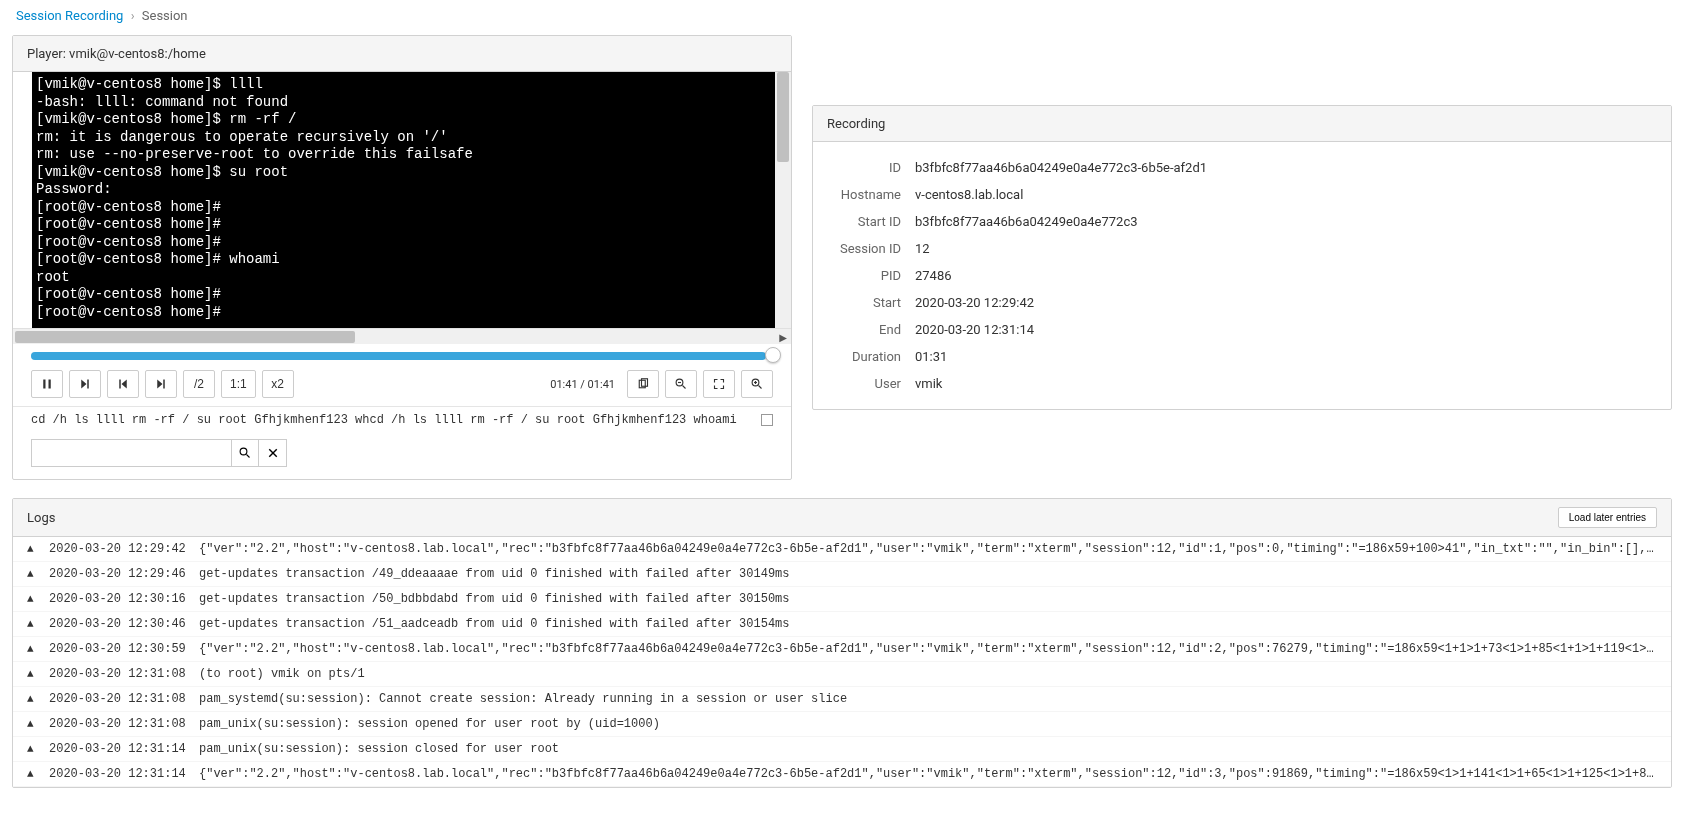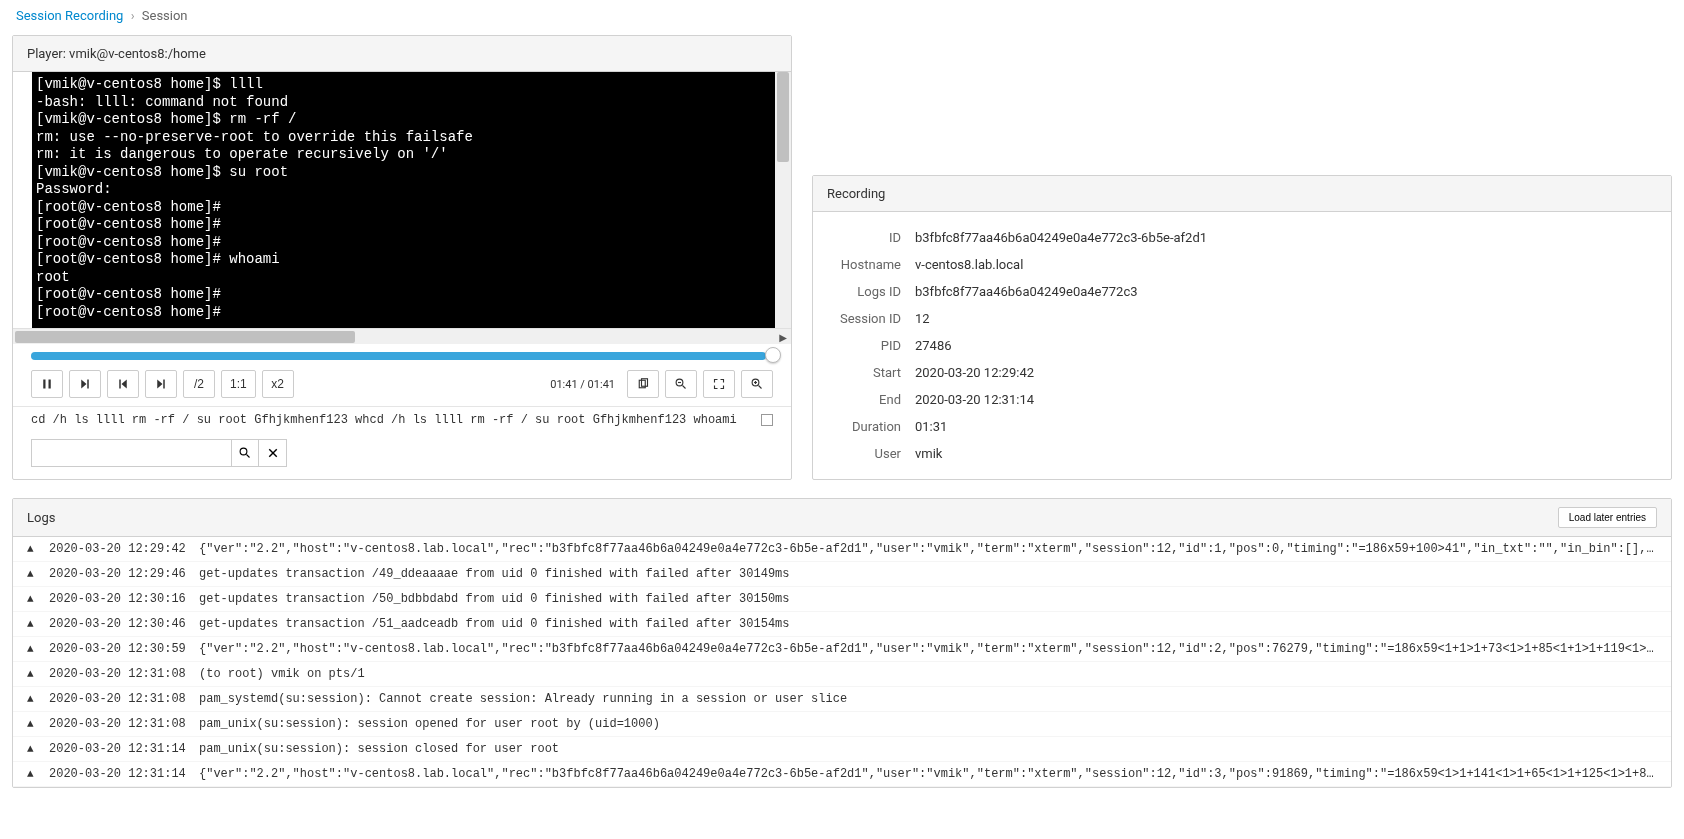--- a/index.html
+++ b/index.html
@@ -1,21 +1,21 @@
 <!DOCTYPE html>
 <html><head>
 <meta charset="utf-8">
 <style>
 * { margin: 0; padding: 0; box-sizing: border-box; }
 body { font-family: -apple-system, BlinkMacSystemFont, "Segoe UI", Roboto, sans-serif; font-size: 13px; color: #333; background: #fff; padding: 8px 12px; }
 .breadcrumb { font-size: 13px; margin-bottom: 12px; padding: 0 4px; }
 .breadcrumb a { color: #0088ce; text-decoration: none; }
 .breadcrumb .sep { color: #999; margin: 0 4px; }
 .breadcrumb .current { color: #666; }
-.top-row { display: flex; gap: 20px; align-items: flex-end; }
+.top-row { display: flex; gap: 20px; align-items: center; }
 .panel { border: 1px solid #d1d1d1; border-radius: 2px; background: #fff; }
 .panel-header { background: #f5f5f5; border-bottom: 1px solid #d1d1d1; padding: 10px 14px; font-size: 13px; color: #333; }
 .player-panel { flex: 0 0 780px; }
 .recording-panel { flex: 1; }
 
 .terminal { background: #000; color: #fff; font-family: "Courier New", monospace; font-size: 14px; line-height: 1.25; padding: 4px; height: 256px; overflow: hidden; position: relative; margin-left: 19px; }
 .terminal-line { white-space: pre; }
 .scrollbar-v { position: absolute; right: 0; top: 0; bottom: 0; width: 16px; background: #f0f0f0; }
 .scrollbar-v .thumb { background: #c0c0c0; position: absolute; top: 0; left: 2px; right: 2px; height: 90px; border-radius: 2px; }
 .scrollbar-h-wrap { height: 16px; background: #f0f0f0; position: relative; border-top: 1px solid #e0e0e0; }
@@ -67,22 +67,22 @@
 
 <div class="top-row">
 
   <div class="panel player-panel">
     <div class="panel-header">Player: vmik@v-centos8:/home</div>
 
     <div class="terminal" id="terminal">
       <div class="terminal-line">[vmik@v-centos8 home]$ llll</div>
         <div class="terminal-line">-bash: llll: command not found</div>
         <div class="terminal-line">[vmik@v-centos8 home]$ rm -rf /</div>
+        <div class="terminal-line">rm: it is dangerous to operate recursively on '/'</div>
         <div class="terminal-line">rm: use --no-preserve-root to override this failsafe</div>
-        <div class="terminal-line">rm: it is dangerous to operate recursively on '/'</div>
         <div class="terminal-line">[vmik@v-centos8 home]$ su root</div>
         <div class="terminal-line">Password:</div>
         <div class="terminal-line">[root@v-centos8 home]#</div>
         <div class="terminal-line">[root@v-centos8 home]#</div>
         <div class="terminal-line">[root@v-centos8 home]#</div>
         <div class="terminal-line">[root@v-centos8 home]# whoami</div>
         <div class="terminal-line">root</div>
         <div class="terminal-line">[root@v-centos8 home]#</div>
         <div class="terminal-line">[root@v-centos8 home]#</div>
         <div class="scrollbar-v">
@@ -181,21 +181,21 @@
     <div class="recording-body">
       <div class="kv-row">
           <div class="kv-label">ID</div>
           <div class="kv-value">b3fbfc8f77aa46b6a04249e0a4e772c3-6b5e-af2d1</div>
         </div>
       <div class="kv-row">
           <div class="kv-label">Hostname</div>
           <div class="kv-value">v-centos8.lab.local</div>
         </div>
       <div class="kv-row">
-          <div class="kv-label">Logs ID</div>
+          <div class="kv-label">Start ID</div>
           <div class="kv-value">b3fbfc8f77aa46b6a04249e0a4e772c3</div>
         </div>
       <div class="kv-row">
           <div class="kv-label">Session ID</div>
           <div class="kv-value">12</div>
         </div>
       <div class="kv-row">
           <div class="kv-label">PID</div>
           <div class="kv-value">27486</div>
         </div>

